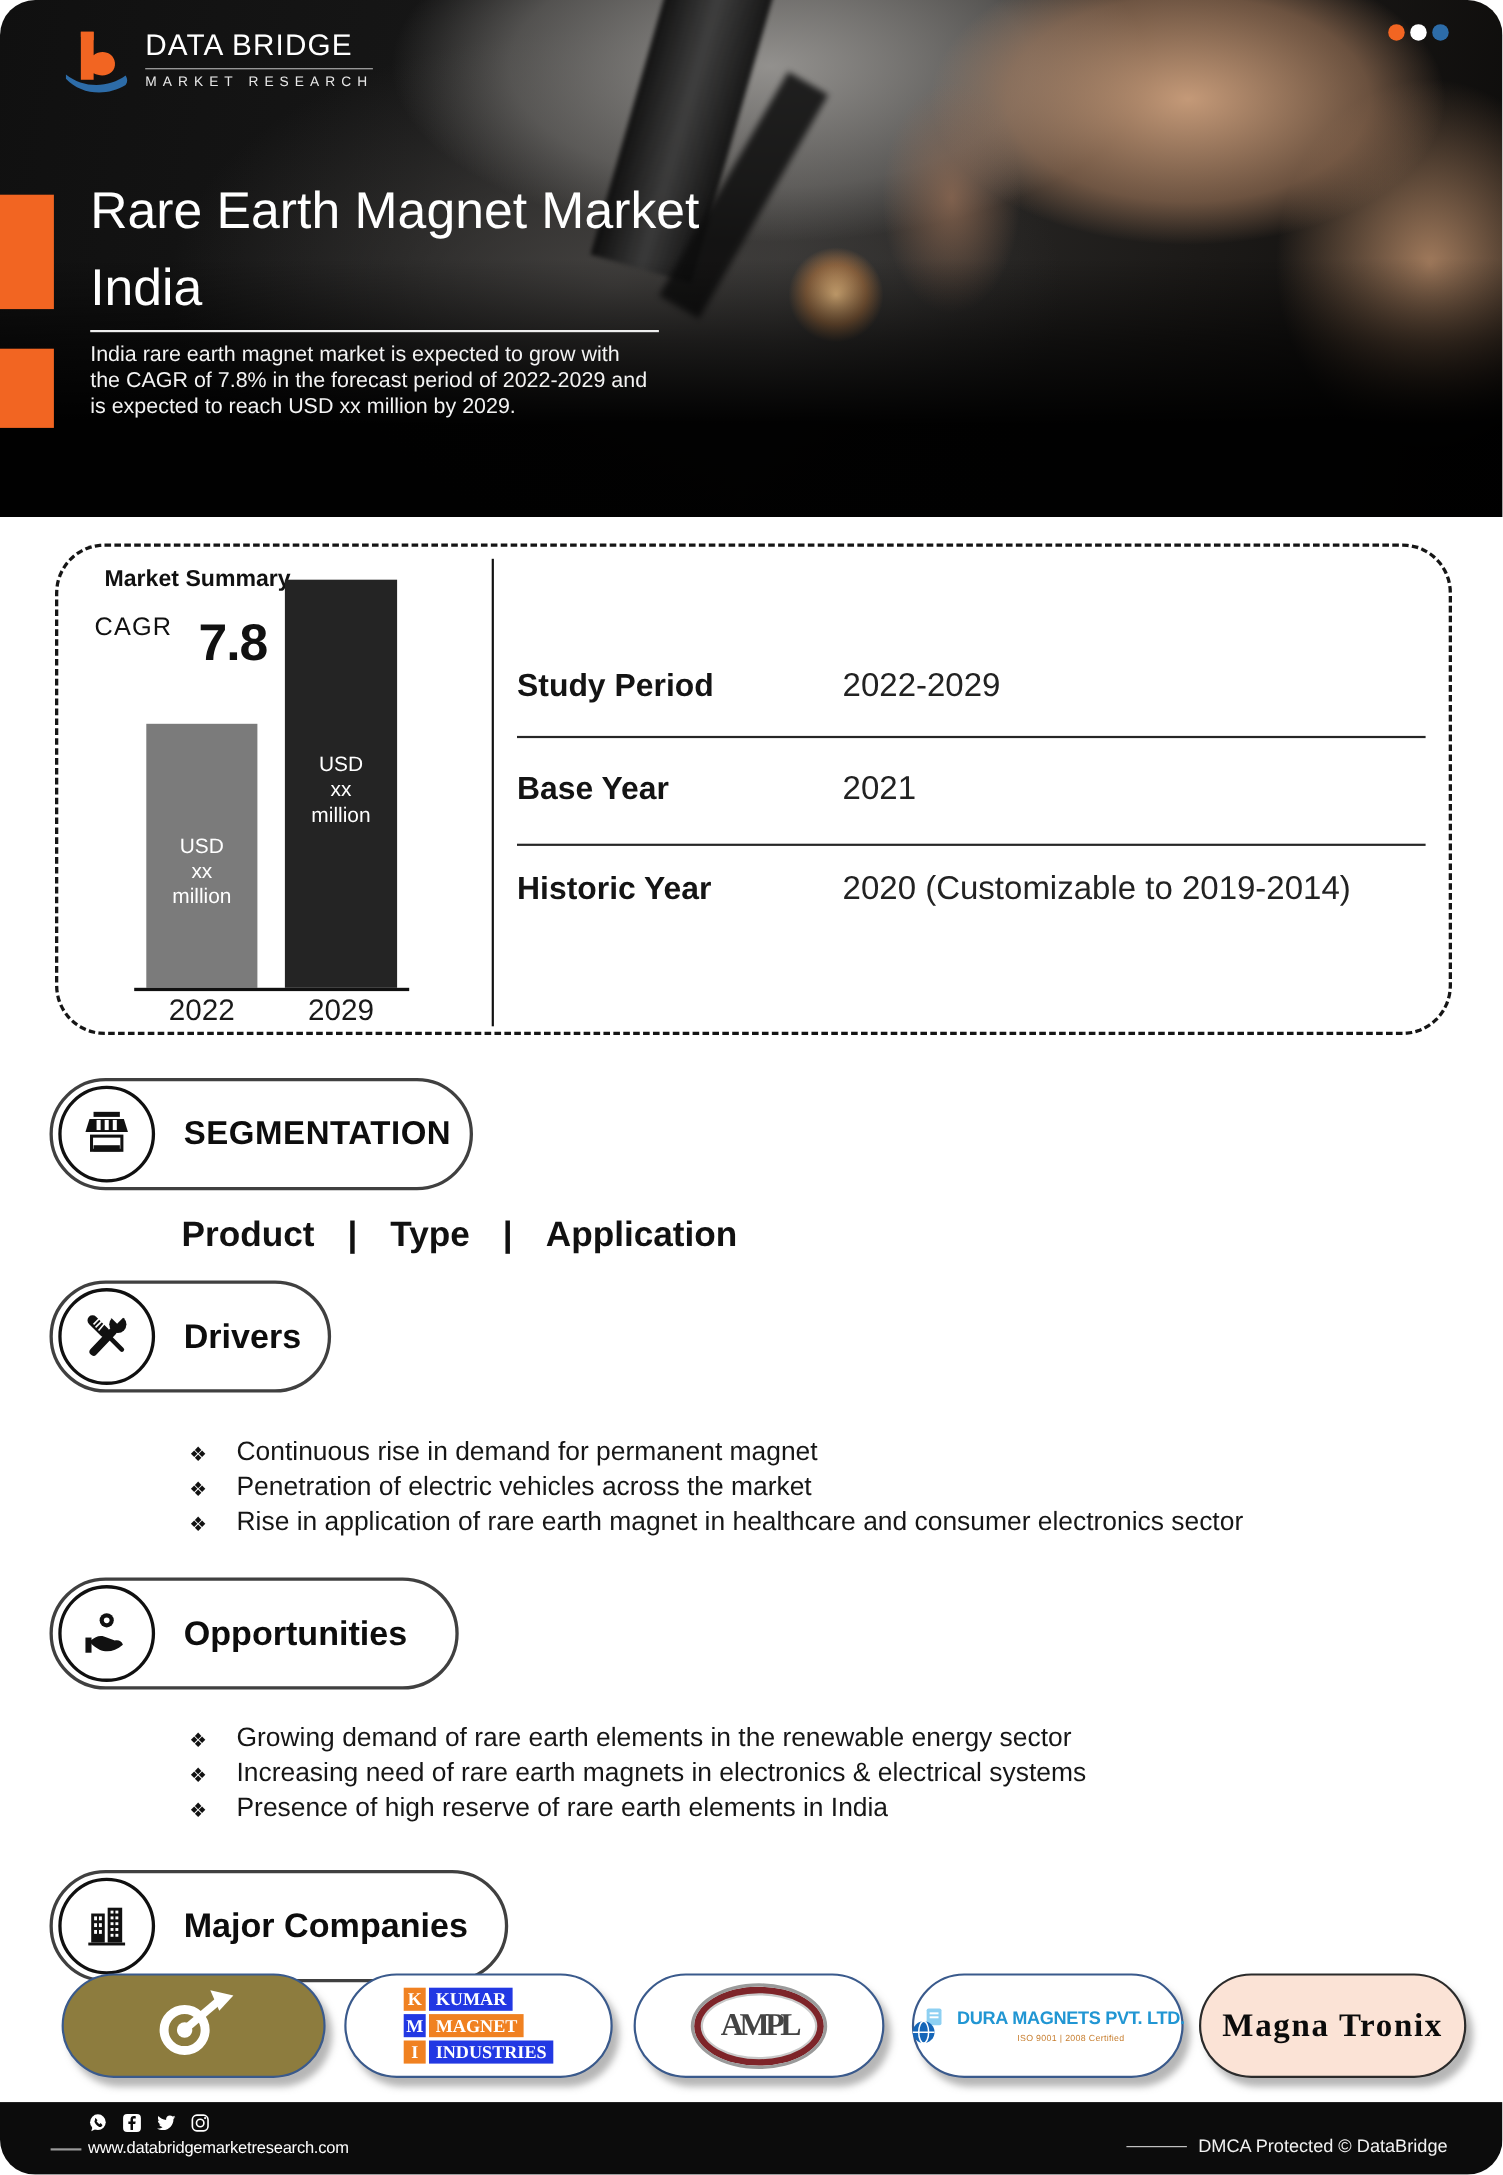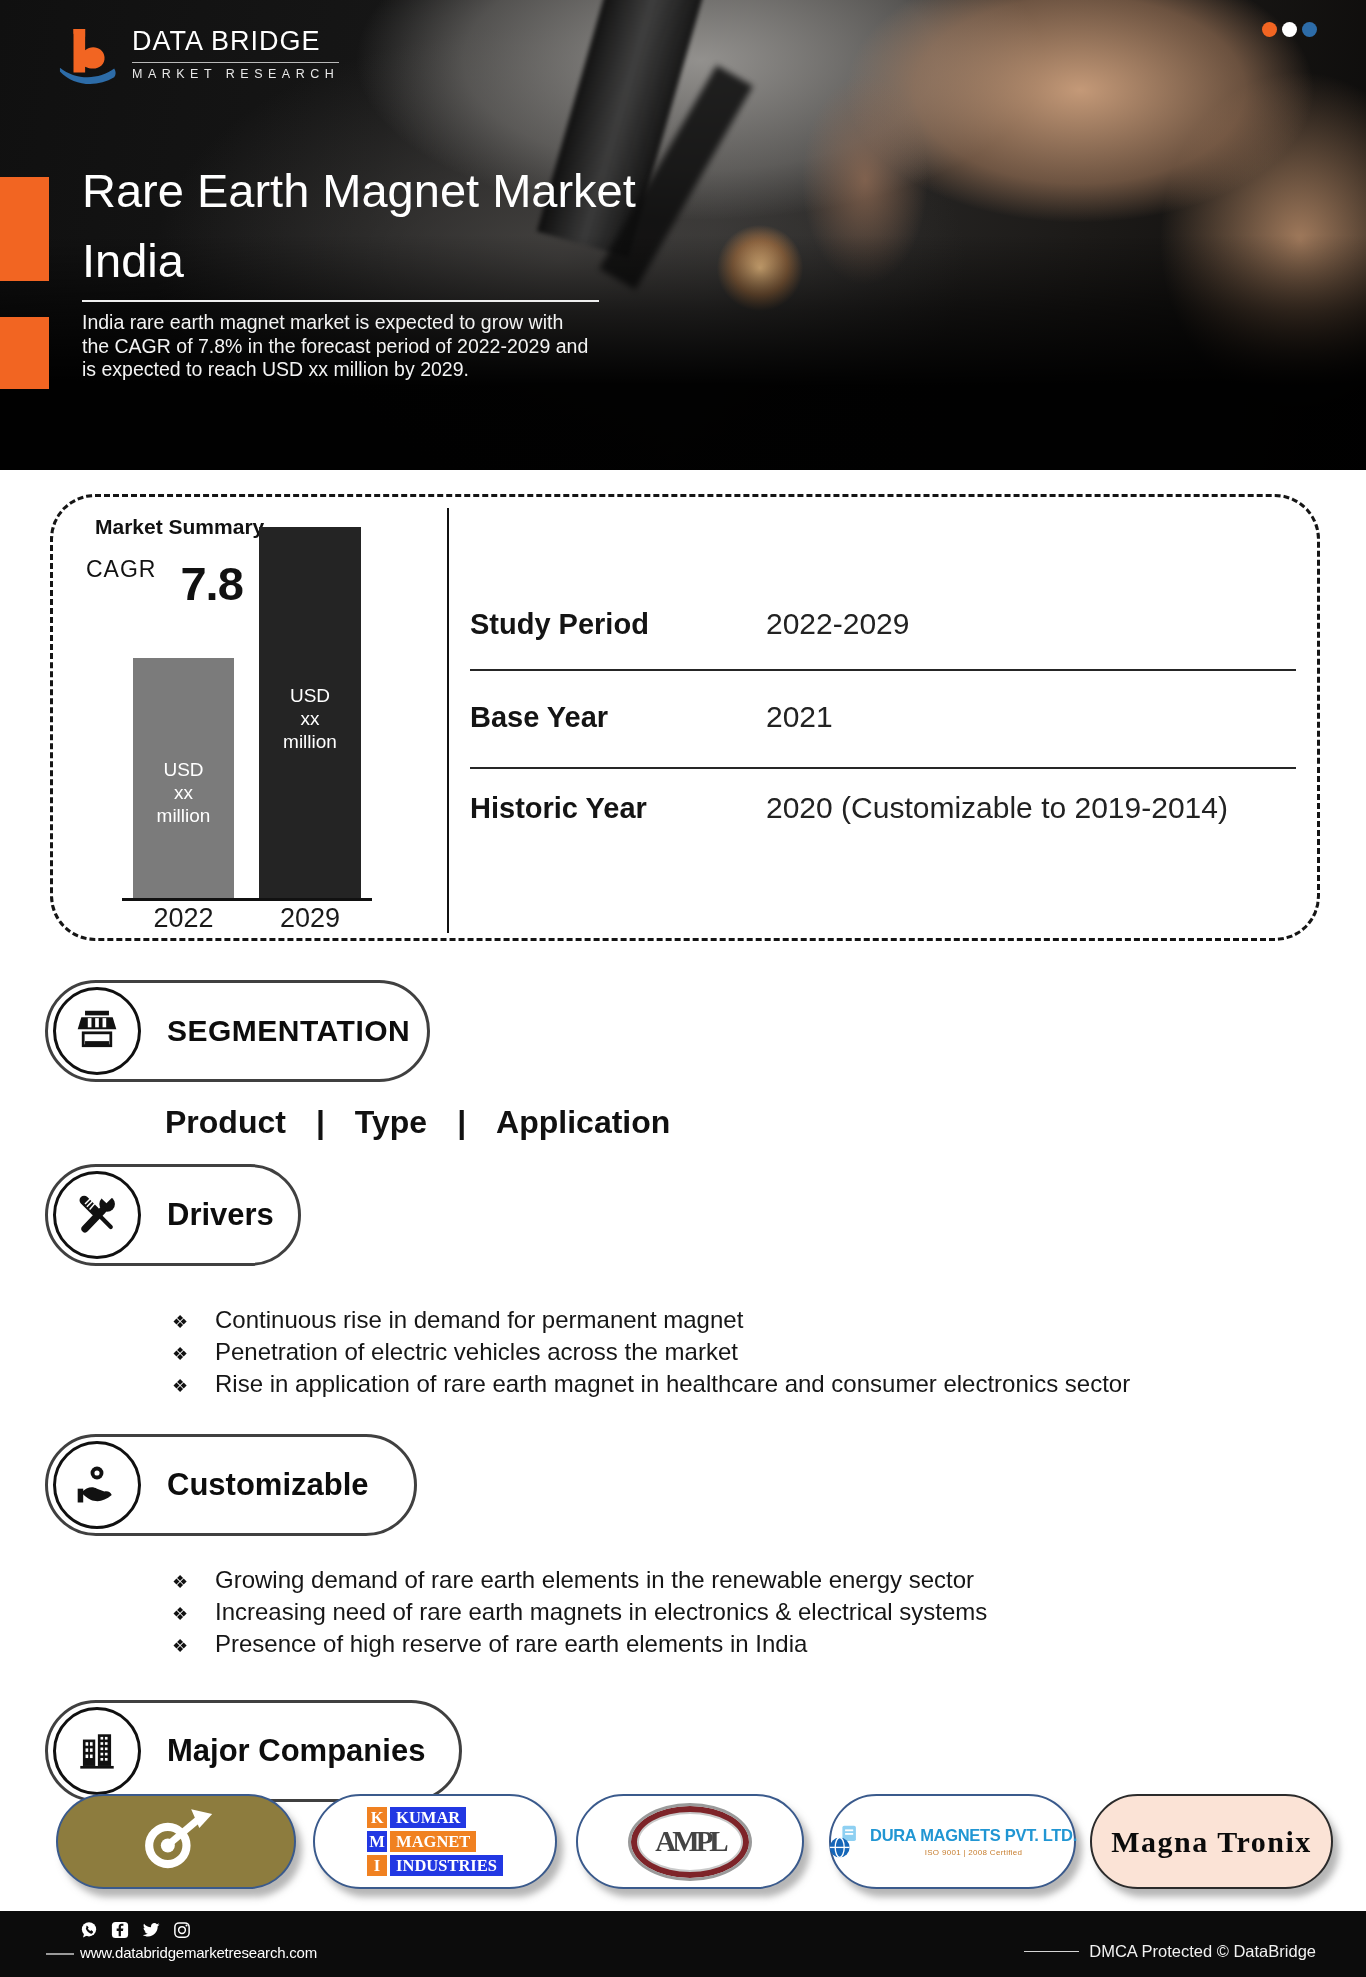--- a/index.html
+++ b/index.html
@@ -1,17 +1,17 @@
 <!DOCTYPE html>
 <html style="--c-accent_orange: #F26522; --c-brand_blue: #2D6CA8; --c-bar_dark: #242424; --c-bar_gray: #7B7B7B; --c-kmi_orange: #F08121; --c-kmi_blue: #2238E3; --c-dura_blue: #2196D3; --c-olive: #8D7C3E; --c-magna_bg: #FBE3D6; --c-logo_border: #3A5A8C;"><head>
 <meta charset="utf-8">
 <style>
   html,body{margin:0;padding:0;background:#fff;}
   .page{position:relative;width:1366px;height:1977px;background:#fff;overflow:hidden;
-        font-family:"Liberation Sans",sans-serif;}
+        font-family:"Liberation Sans",sans-serif;border-radius:32px;}
   .abs{position:absolute;}
 
   
   .header{position:absolute;left:0;top:0;width:1366px;height:470px;background:
     radial-gradient(circle 60px at 760px 268px, rgba(255,205,140,.95) 0%, rgba(250,160,80,.45) 45%, transparent 72%),
     radial-gradient(ellipse 90px 150px at 865px 180px, rgba(150,110,85,.75) 0%, transparent 70%),
     radial-gradient(ellipse 300px 170px at 1080px 90px, rgba(205,160,125,.95) 0%, rgba(175,130,98,.55) 55%, transparent 78%),
     radial-gradient(ellipse 200px 240px at 1300px 240px, rgba(185,140,105,.85) 0%, transparent 70%),
     radial-gradient(ellipse 430px 200px at 700px 60px, rgba(152,150,147,.95) 0%, rgba(128,126,123,.55) 55%, transparent 80%),
     radial-gradient(ellipse 520px 300px at 560px 260px, rgba(70,68,66,.9) 0%, transparent 78%),
@@ -263,21 +263,21 @@
 
   <div class="abs pill pill-opp">
     <div class="pcircle">
       <svg width="46" height="46" viewBox="0 0 50 50">
         <circle cx="25" cy="12" r="7" fill="#111"></circle>
           <circle cx="25" cy="12" r="2.8" fill="#fff"></circle>
         <path d="M8 33 c6 -6 12 -7 17 -4 l8 3 c4 -1 7 1 8 4 c-8 7 -16 8 -23 5 c-4 -2 -7 -4 -10 -8 z" fill="#111"></path>
         <rect x="4" y="29" width="6" height="15" fill="#111"></rect>
       </svg>
     </div>
-    <span class="plabel">Customizable</span>
+    <span class="plabel">Opportunities</span>
   </div>
 
   <div class="abs bullets bul-opp">
     <div class="brow">
       <span class="bmark">❖</span>
       <span class="btext">Growing demand of rare earth elements in the renewable energy sector</span>
     </div>
     <div class="brow">
       <span class="bmark">❖</span>
       <span class="btext">Increasing need of rare earth magnets in electronics &amp; electrical systems</span>

